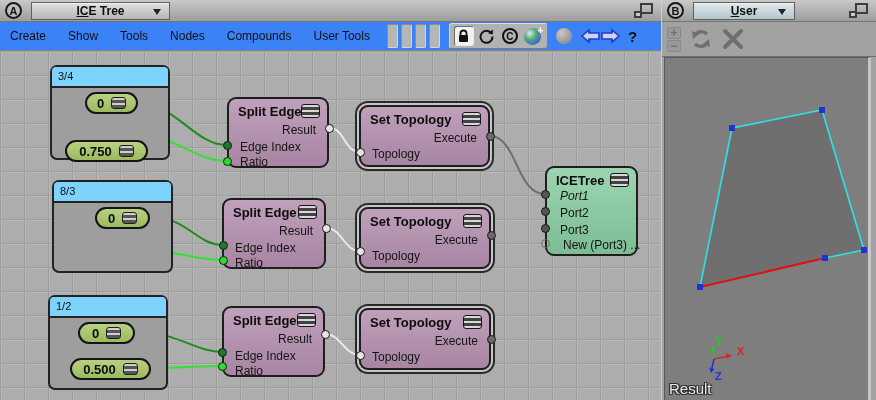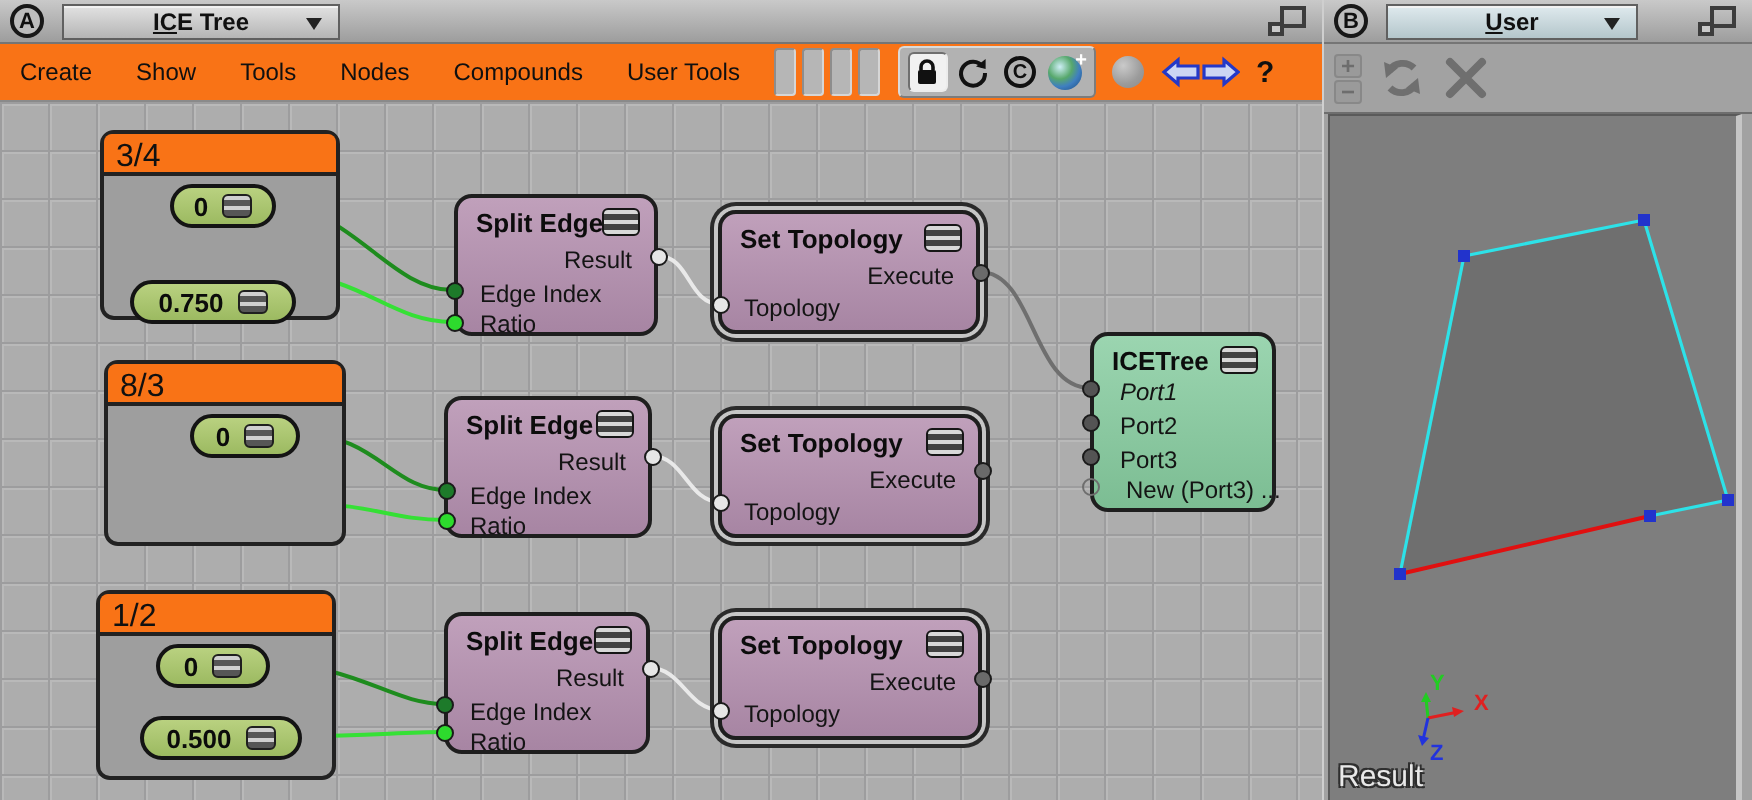--- a/index.html
+++ b/index.html
@@ -12,30 +12,30 @@
   .titlebar { position:absolute; top:0; left:0; right:0; height:22px;
     background:linear-gradient(#c9c9c9,#9d9d9d); border-bottom:1px solid #757575;
     display:flex; align-items:center; padding:0 5px; }
   .view-letter { width:17px; height:17px; border:2px solid #181818; border-radius:50%;
     display:flex; align-items:center; justify-content:center; font-size:11px; font-weight:bold;
     color:#111; background:#bdbdbd; flex:0 0 auto; }
   .view-dropdown { height:18px; margin-left:9px; position:relative; border:1px solid #606060;
     background:linear-gradient(#e2e2e2,#b5b5b5); box-shadow:inset 0 1px 0 #f2f2f2;
     display:flex; align-items:center; justify-content:center; font-size:12px; font-weight:bold; color:#101010; }
   #panelA .view-dropdown { width:139px; }
-  #panelB .view-dropdown { width:126px; background:linear-gradient(#dfeaee,#b4c6cb); }
+  #panelB .view-dropdown { width:102px; background:linear-gradient(#dfeaee,#b4c6cb); }
   .u { text-decoration:underline; }
   .dd-arrow { position:absolute; right:8px; top:6px; width:0; height:0;
     border-left:4px solid transparent; border-right:4px solid transparent; border-top:6px solid #222; }
   .restore { position:relative; width:19px; height:15px; margin-left:auto; margin-right:3px; cursor:default; }
   .restore-big { position:absolute; right:0; top:0; width:13px; height:11px; border:2px solid #3d3d3d; }
   .restore-small { position:absolute; left:0; bottom:0; width:8px; height:7px; border:2px solid #3d3d3d; background:#c9c9c9; }
 
   
-  .menubar { position:absolute; top:22px; left:0; width:661px; height:29px; background:#f97316;
+  .menubar { position:absolute; top:22px; left:0; width:661px; height:29px; background:#3b82f6;
     border-bottom:1px solid #8a8a8a; display:flex; align-items:center; font-size:12px; color:#101010; }
   .menu-item { padding:0 11px; line-height:28px; }
   .menu-item:first-child { padding-left:10px; }
   .slots { display:flex; gap:3px; margin-left:6px; }
   .slot { width:11px; height:24px; background:#b6b6b6; border:1px solid;
     border-color:#8d8d8d #d6d6d6 #d6d6d6 #8d8d8d; border-radius:2px; }
   .btn-group { display:flex; align-items:center; gap:3px; margin-left:9px; padding:2px 4px;
     background:#b2b2b2; border:1px solid; border-color:#dadada #7c7c7c #7c7c7c #dadada; border-radius:3px; }
   .tool-btn { width:20px; height:20px; display:flex; align-items:center; justify-content:center; }
   .tool-btn.pressed { background:#f1f1f1; border:1px solid; border-color:#6f6f6f #ececec #ececec #6f6f6f; border-radius:3px; }
@@ -54,22 +54,22 @@
     background-color:#adadad;
     background-image:linear-gradient(#9d9d9e 1px, transparent 1px),
                      linear-gradient(90deg,#9d9d9e 1px, transparent 1px),
                      linear-gradient(#b9b9b9 1px, transparent 1px),
                      linear-gradient(90deg,#b9b9b9 1px, transparent 1px);
     background-size:24px 24px, 24px 24px, 24px 24px, 24px 24px;
     background-position:0 0, 0 0, 1px 1px, 1px 1px; }
   .wires { position:absolute; left:0; top:0; }
 
   .group { position:absolute; border:2px solid #222; border-radius:7px; background:#9e9e9e; }
-  .group-header { height:21px; background:#f97316; border-bottom:2px solid #222;
-    border-radius:4px 4px 0 0; font-size:16px; color:#111; padding:3px 0 0 6px; }
+  .group-header { height:21px; background:#7dd3fc; border-bottom:2px solid #222;
+    border-radius:4px 4px 0 0; font-size:11px; color:#111; padding:3px 0 0 6px; }
 
   .pill { position:absolute; border:2px solid #141414; border-radius:11px;
     background:linear-gradient(#b9d180,#9cba61); display:flex; align-items:center; justify-content:center;
     gap:7px; font-weight:bold; font-size:13px; color:#0b0b0b; }
   .pill-icon { width:15px; height:12px; border:1px solid #1f1f1f; border-radius:3px;
     background:repeating-linear-gradient(180deg,#cfcfcf 0 2px,#565656 2px 5px); }
 
   .gnode { position:absolute; border:2px solid #1e1e1e; border-radius:9px; }
   .purple { background:linear-gradient(#c0a0bb,#a785a3); }
   .selected { box-shadow:0 0 0 2px #c6c6c6, 0 0 0 4px #2a2a2a; }

